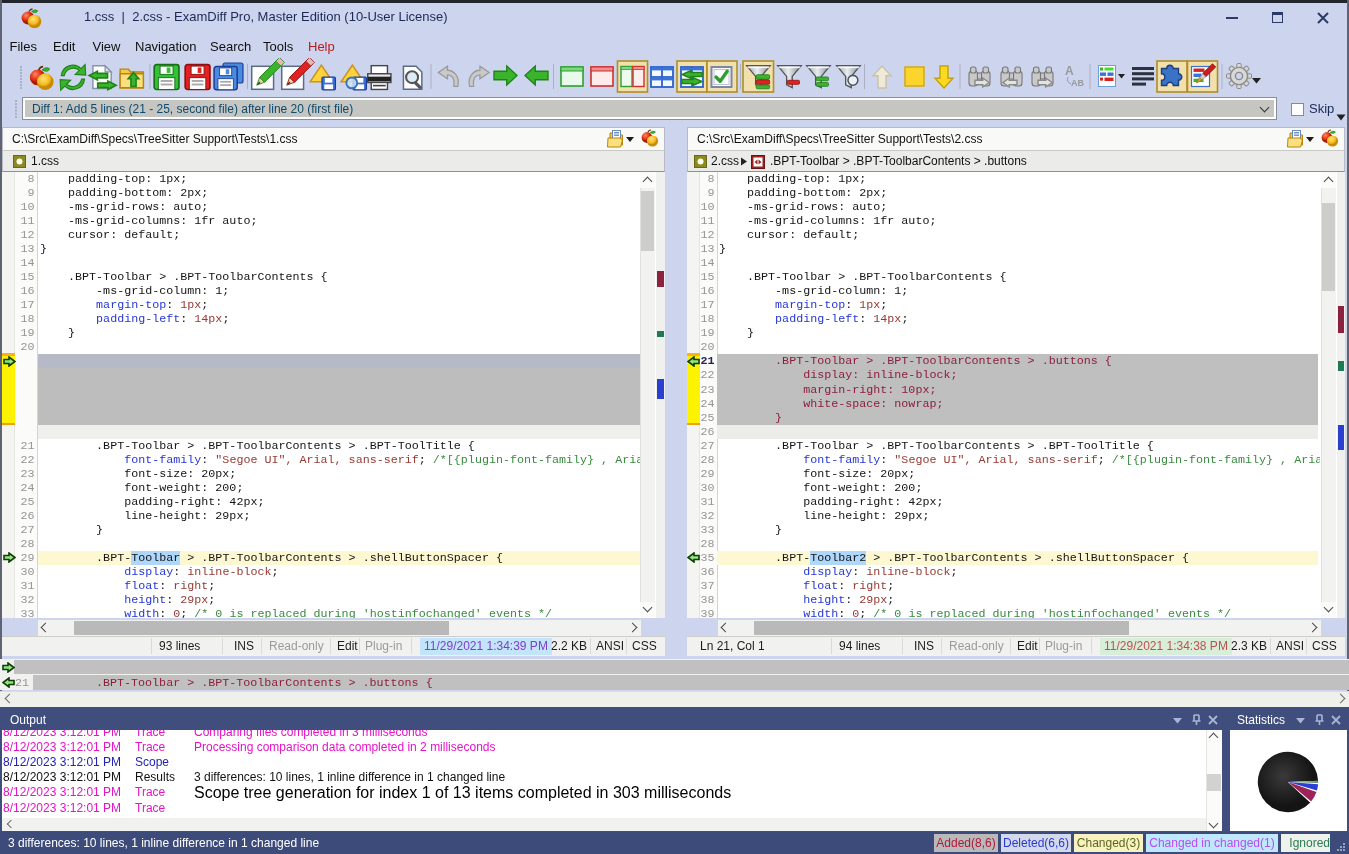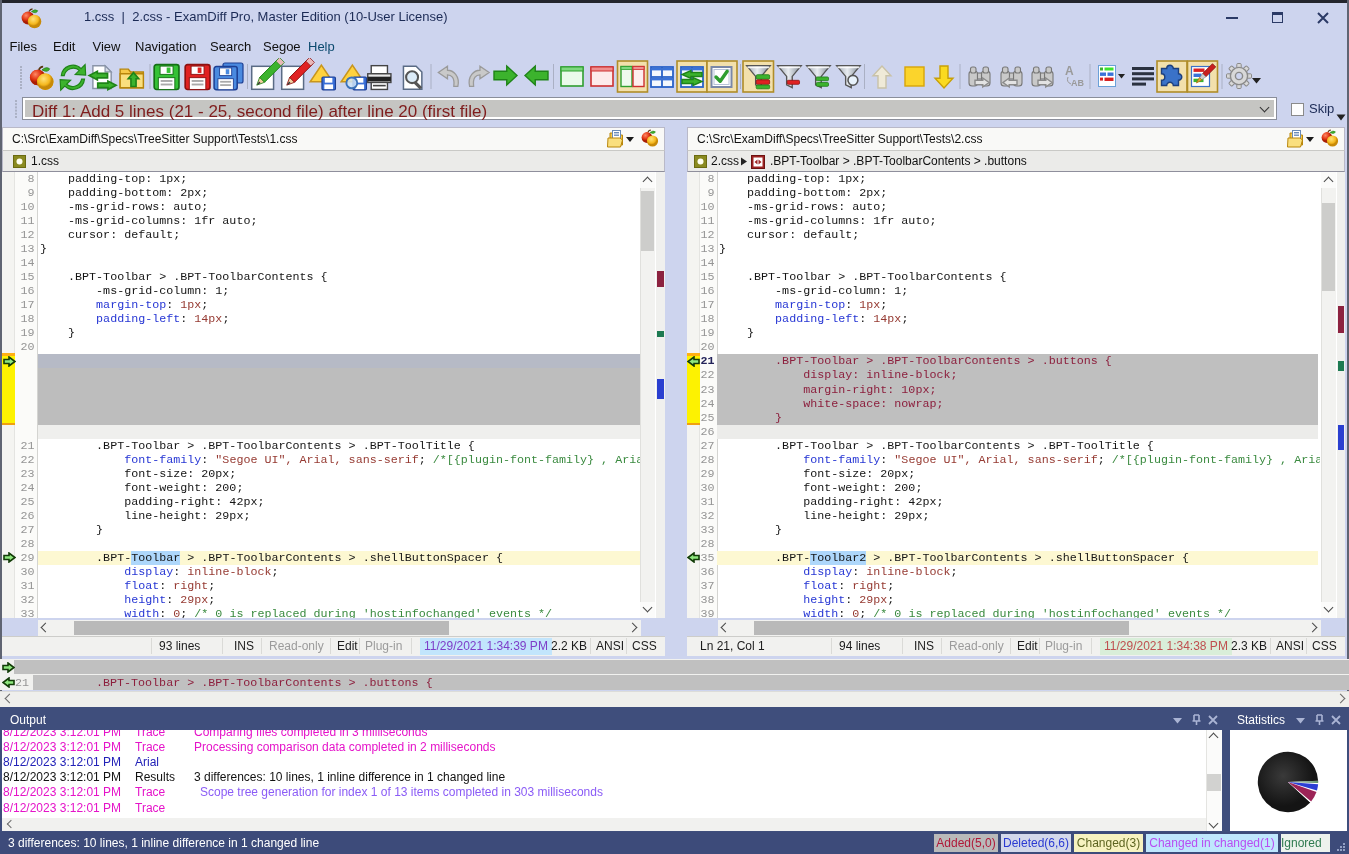--- a/index.html
+++ b/index.html
@@ -39,22 +39,22 @@
 <div class="abs" style="left:1271.5px;top:12px;width:11.5px;height:11px;border:1.6px solid #2b3a66"></div>
 <div class="abs" style="left:1271.5px;top:12px;width:11.5px;height:3.2px;background:#2b3a66"></div>
 <svg class="abs" style="left:1316px;top:10.5px" width="14" height="14">
     <path d="M2 2 L12 12 M12 2 L2 12" stroke="#2b3a66" stroke-width="2"></path>
   </svg>
 <div class="abs" style="left:9.5px;top:38.5px;font-size:13px;color:#101010">Files</div>
 <div class="abs" style="left:53px;top:38.5px;font-size:13px;color:#101010">Edit</div>
 <div class="abs" style="left:92.5px;top:38.5px;font-size:13px;color:#101010">View</div>
 <div class="abs" style="left:135px;top:38.5px;font-size:13px;color:#101010">Navigation</div>
 <div class="abs" style="left:210px;top:38.5px;font-size:13px;color:#101010">Search</div>
-<div class="abs" style="left:263px;top:38.5px;font-size:13px;color:#101010">Segoe</div>
-<div class="abs" style="left:308px;top:38.5px;font-size:13px;color:#0c4a6e">Help</div>
+<div class="abs" style="left:263px;top:38.5px;font-size:13px;color:#101010">Tools</div>
+<div class="abs" style="left:308px;top:38.5px;font-size:13px;color:#b91c1c">Help</div>
 <svg class="abs" style="left:0;top:58px" width="1349" height="37">
     <defs>
       <radialGradient id="apg" cx="0.35" cy="0.3">
         <stop offset="0" stop-color="#ff8a66"></stop>
         <stop offset="0.7" stop-color="#e03311" stop-opacity="0.9"></stop>
         <stop offset="1" stop-color="#a81e05"></stop>
       </radialGradient>
       <radialGradient id="org" cx="0.4" cy="0.32">
         <stop offset="0" stop-color="#ffe27a"></stop>
         <stop offset="0.75" stop-color="#f5b81e"></stop>
@@ -414,21 +414,21 @@
 <svg class="abs" style="left:14px;top:100px" width="4" height="18">
     <rect x="1" y="0.0" width="2" height="2" fill="#aab0c4"></rect>
     <rect x="1" y="3.2" width="2" height="2" fill="#aab0c4"></rect>
     <rect x="1" y="6.4" width="2" height="2" fill="#aab0c4"></rect>
     <rect x="1" y="9.600000000000001" width="2" height="2" fill="#aab0c4"></rect>
     <rect x="1" y="12.8" width="2" height="2" fill="#aab0c4"></rect>
     <rect x="1" y="16.0" width="2" height="2" fill="#aab0c4"></rect>
   </svg>
 <div class="abs" style="left:22px;top:97px;width:1255px;height:23px;background:#fff;border:1px solid #8a8e9a"></div>
 <div class="abs" style="left:25px;top:100px;width:1249px;height:17px;background:#c5c5c2"></div>
-<div class="abs" style="left:32px;top:101.5px;font-size:17px;color:#7f1d1d">Diff 1: Add 5 lines (21 - 25, second file) after line 20 (first file)</div>
+<div class="abs" style="left:32px;top:101.5px;font-size:12px;color:#0c4a6e">Diff 1: Add 5 lines (21 - 25, second file) after line 20 (first file)</div>
 <div class="abs" style="left:1261px;top:104px;width:7px;height:7px;border-left:1.8px solid #333;border-top:1.8px solid #333;transform:rotate(-135deg)"></div>
 <div class="abs" style="left:1291px;top:102.5px;width:13px;height:13px;background:#fdfdfd;border:1px solid #8a8a8a"></div>
 <div class="abs" style="left:1309px;top:101px;font-size:13px;color:#1b2a55">Skip</div>
 <svg class="abs" style="left:1336px;top:114px" width="10" height="7">
     <path d="M0.5 0.5 L9.5 0.5 L5 6.5 Z" fill="#222"></path>
   </svg>
 <div class="abs" style="left:2px;top:127px;width:663px;height:24px;background:#f9f9f7;border:1px solid #b9b9c8;border-bottom:1px solid #c9c9c6"></div>
 <div class="hdrtxt" style="left:12px;top:128px">C:\Src\ExamDiff\Specs\TreeSitter Support\Tests\1.css</div>
 <svg class="abs" style="left:604px;top:130px" width="60" height="19">
 <path d="M6 3 h5 l1.5 2 h6 v10 h-12.5 Z" fill="#f7c948" stroke="#b8860b" stroke-width="1"></path>
@@ -732,27 +732,27 @@
     <path d="M2 2 L10 10 M10 2 L2 10" stroke="#aab4d4" stroke-width="1.8"></path>
   </svg>
 <div class="abs" style="left:2px;top:729.5px;width:1220px;height:101px;background:#fff;overflow:hidden">
 <div class="abs" style="left:1px;top:-4.5px;font-size:12px;line-height:15.1px;color:#e513c9;white-space:pre">8/12/2023 3:12:01 PM</div>
 <div class="abs" style="left:133px;top:-4.5px;font-size:12px;line-height:15.1px;color:#e513c9;white-space:pre">Trace</div>
 <div class="abs" style="left:192px;top:-4.5px;font-size:12px;line-height:15.1px;color:#e513c9;white-space:pre">Comparing files completed in 3 milliseconds</div>
 <div class="abs" style="left:1px;top:10.6px;font-size:12px;line-height:15.1px;color:#e513c9;white-space:pre">8/12/2023 3:12:01 PM</div>
 <div class="abs" style="left:133px;top:10.6px;font-size:12px;line-height:15.1px;color:#e513c9;white-space:pre">Trace</div>
 <div class="abs" style="left:192px;top:10.6px;font-size:12px;line-height:15.1px;color:#e513c9;white-space:pre">Processing comparison data completed in 2 milliseconds</div>
 <div class="abs" style="left:1px;top:25.7px;font-size:12px;line-height:15.1px;color:#2222b8;white-space:pre">8/12/2023 3:12:01 PM</div>
-<div class="abs" style="left:133px;top:25.7px;font-size:12px;line-height:15.1px;color:#2222b8;white-space:pre">Arial</div>
+<div class="abs" style="left:133px;top:25.7px;font-size:12px;line-height:15.1px;color:#2222b8;white-space:pre">Scope</div>
 <div class="abs" style="left:1px;top:40.8px;font-size:12px;line-height:15.1px;color:#111111;white-space:pre">8/12/2023 3:12:01 PM</div>
 <div class="abs" style="left:133px;top:40.8px;font-size:12px;line-height:15.1px;color:#111111;white-space:pre">Results</div>
 <div class="abs" style="left:192px;top:40.8px;font-size:12px;line-height:15.1px;color:#111111;white-space:pre">3 differences: 10 lines, 1 inline difference in 1 changed line</div>
 <div class="abs" style="left:1px;top:55.9px;font-size:12px;line-height:15.1px;color:#e513c9;white-space:pre">8/12/2023 3:12:01 PM</div>
 <div class="abs" style="left:133px;top:55.9px;font-size:12px;line-height:15.1px;color:#e513c9;white-space:pre">Trace</div>
-<div class="abs" style="left:198px;top:55.9px;font-size:12px;line-height:15.1px;color:#8b5cf6;white-space:pre">Scope tree generation for index 1 of 13 items completed in 303 milliseconds</div>
+<div class="abs" style="left:192px;top:55.9px;font-size:16px;line-height:15.1px;color:#000000;white-space:pre">Scope tree generation for index 1 of 13 items completed in 303 milliseconds</div>
 <div class="abs" style="left:1px;top:71.0px;font-size:12px;line-height:15.1px;color:#e513c9;white-space:pre">8/12/2023 3:12:01 PM</div>
 <div class="abs" style="left:133px;top:71.0px;font-size:12px;line-height:15.1px;color:#e513c9;white-space:pre">Trace</div>
 <div class="abs" style="left:0;top:88px;width:1204px;height:13px;background:#f1f1ef"></div>
 <div class="abs" style="left:6px;top:91px;width:6px;height:6px;border-left:1.8px solid #6a6a6a;border-top:1.8px solid #6a6a6a;transform:rotate(-45deg)"></div>
 <div class="abs" style="left:1203.5px;top:0;width:16.5px;height:101px;background:#fbfbfa;border-left:1px solid #e4e4e1"></div>
 <div class="abs" style="left:1208px;top:4px;width:7px;height:7px;border-left:1.8px solid #4a4a4a;border-top:1.8px solid #4a4a4a;transform:rotate(45deg)"></div>
 <div class="abs" style="left:1208px;top:90px;width:7px;height:7px;border-left:1.8px solid #4a4a4a;border-top:1.8px solid #4a4a4a;transform:rotate(-135deg)"></div>
 <div class="abs" style="left:1205px;top:44px;width:14px;height:17px;background:#d2d2d0"></div>
 </div>
 <div class="abs" style="left:1229.5px;top:729.5px;width:117.5px;height:101px;background:#fff"></div>
@@ -764,24 +764,24 @@
       </radialGradient>
     </defs>
     <path d="M31,31 L53.27,51.40 A30.2,30.2 0 1 1 61.19,30.26 Z" fill="url(#pg)"></path>
     <path d="M31,31 L61.17,29.68 A30.2,30.2 0 0 1 53.27,51.40 Z" fill="#ffffff"></path>
     <path d="M31,31 L61.19,30.21 A30.2,30.2 0 0 1 61.19,31.79 Z" fill="#2a6e3c"></path>
     <path d="M31,31 L61.11,33.37 A30.2,30.2 0 0 1 59.96,39.58 Z" fill="#2b3fd4"></path>
     <path d="M31,31 L59.47,41.08 A30.2,30.2 0 0 1 54.13,50.41 Z" fill="#9c2457"></path>
   </svg>
 <div class="abs" style="left:0;top:832px;width:1349px;height:22px;background:#3d4b7a"></div>
 <div class="abs" style="left:8px;top:836px;font-size:12px;color:#fff">3 differences: 10 lines, 1 inline difference in 1 changed line</div>
-<div class="abs" style="left:934px;top:834px;width:64px;height:18px;background:#b9b9b9;color:#b01939;font-size:12px;line-height:18px;text-align:center">Added(5,0)</div>
+<div class="abs" style="left:934px;top:834px;width:64px;height:18px;background:#b9b9b9;color:#b01939;font-size:12px;line-height:18px;text-align:center">Added(8,6)</div>
 <div class="abs" style="left:1001px;top:834px;width:70px;height:18px;background:#d3d8ea;color:#2a3ad2;font-size:12px;line-height:18px;text-align:center">Deleted(6,6)</div>
 <div class="abs" style="left:1074px;top:834px;width:69px;height:18px;background:#f7f2c0;color:#5c6420;font-size:12px;line-height:18px;text-align:center">Changed(3)</div>
 <div class="abs" style="left:1146px;top:834px;width:132px;height:18px;background:#bfe7fd;color:#b84df2;font-size:12px;line-height:18px;text-align:center">Changed in changed(1)</div>
-<div class="abs" style="left:1281px;top:834px;width:49px;height:18px;background:#edf2ed;color:#2e7b50;font-size:12px;line-height:18px;text-align:left">Ignored</div>
+<div class="abs" style="left:1281px;top:834px;width:49px;height:18px;background:#edf2ed;color:#2e7b50;font-size:12px;line-height:18px;text-align:right">Ignored</div>
 <svg class="abs" style="left:1334px;top:840px" width="13" height="12">
     <rect x="9" y="9" width="2" height="2" fill="#93a0c4"></rect>
     <rect x="9" y="6" width="2" height="2" fill="#93a0c4"></rect>
     <rect x="9" y="3" width="2" height="2" fill="#93a0c4"></rect>
     <rect x="6" y="9" width="2" height="2" fill="#93a0c4"></rect>
     <rect x="6" y="6" width="2" height="2" fill="#93a0c4"></rect>
     <rect x="3" y="9" width="2" height="2" fill="#93a0c4"></rect>
   </svg>
 </body></html>

